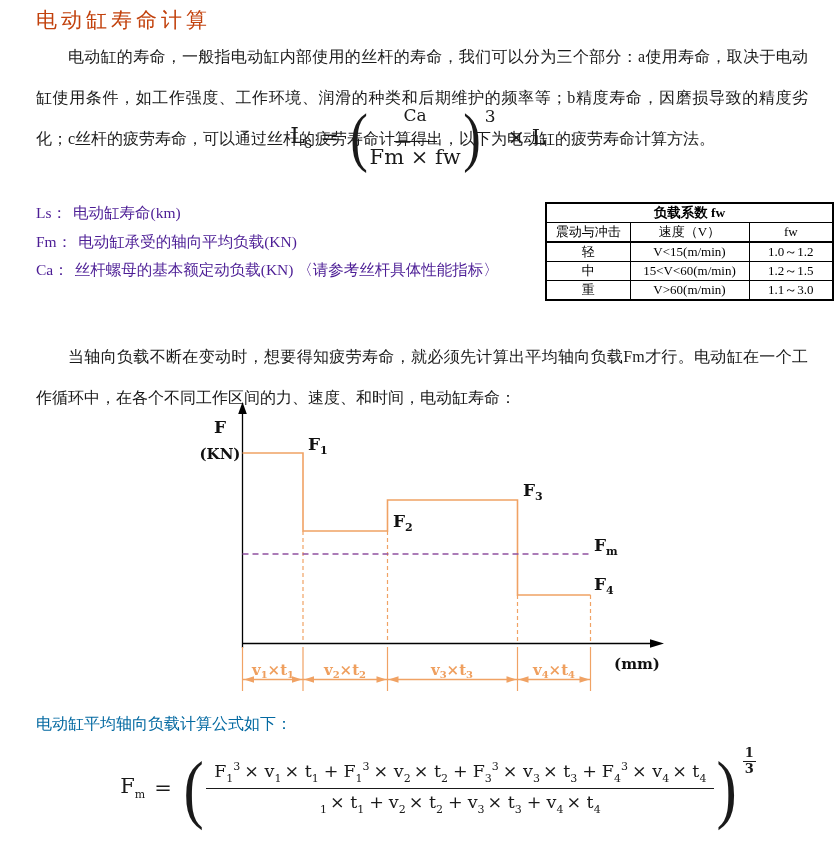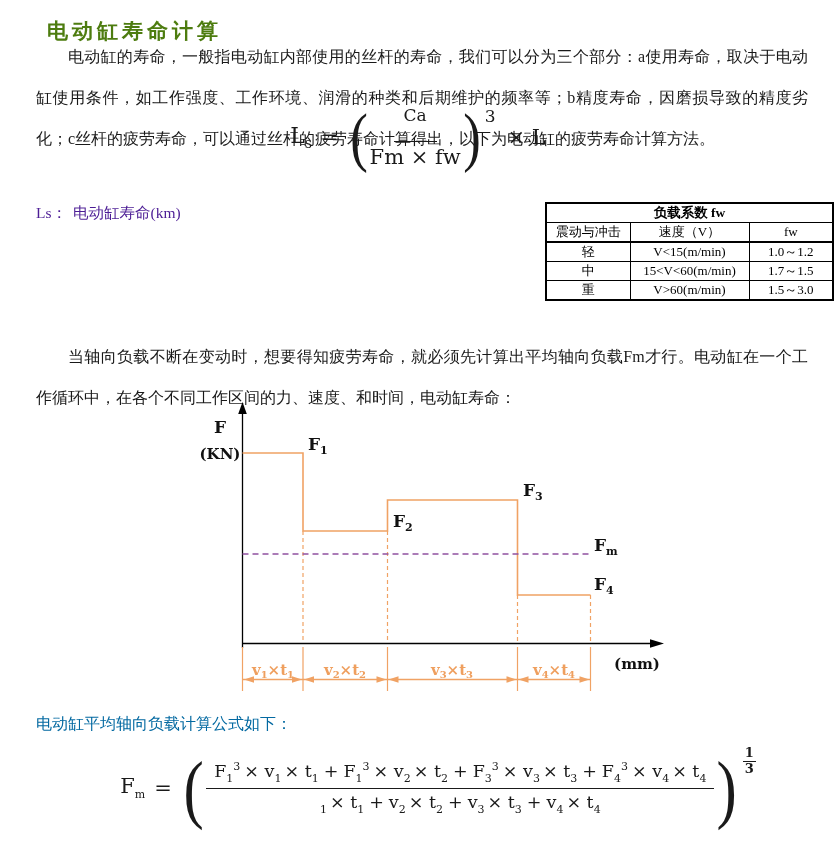--- a/index.html
+++ b/index.html
@@ -1,22 +1,22 @@
 <!DOCTYPE html>
 <html><head>
 <meta charset="utf-8">
 <style>
   *{box-sizing:border-box}
   html,body{margin:0;padding:0;background:#fff}
   body{width:836px;height:851px}
   .page{position:relative;width:836px;height:851px;overflow:hidden;background:#fff;
         font-family:"Liberation Serif","DejaVu Serif",serif;color:#161616}
 
-  .sec-title{position:absolute;left:36px;margin:11px;font-size:21px;font-weight:700;
-             letter-spacing:4px;color:#4d7c0f}
+  .sec-title{position:absolute;left:36px;margin:0;font-size:21px;font-weight:400;
+             letter-spacing:4px;color:#c2410c}
   #title-life{top:6px}
   #title-load{top:304px}
 
   .para{position:absolute;left:36px;width:772px;margin:0;font-size:16px;line-height:41px;
         text-indent:2em;text-align:justify;color:#191919}
   #para-life{top:36px}
   #para-load{top:336px}
 
   
   .formula{position:absolute;left:0;width:836px;display:flex;align-items:center;
@@ -96,20 +96,22 @@
       <span class="frac-num">Ca</span>
       <span class="frac-den">Fm × fw</span>
     </span>
     <span class="bigparen">)</span>
     <span class="f-exp">3</span>
     <span class="f-tail">× L</span>
   </div>
 
   <div class="defs">
     <div><span class="def-term">Ls：</span><span>电动缸寿命(km)</span></div>
+    <div><span class="def-term">Fm：</span><span>电动缸承受的轴向平均负载(KN)</span></div>
+    <div><span class="def-term">Ca：</span><span>丝杆螺母的基本额定动负载(KN) 〈请参考丝杆具体性能指标〉</span></div>
   </div>
 
   <table class="fw-table">
     <colgroup>
         <col class="c1">
         <col class="c2">
         <col class="c3">
       </colgroup>
     <tbody>
     <tr class="t-title">
@@ -121,26 +123,26 @@
       <td>fw</td>
     </tr>
     <tr>
       <td>轻</td>
       <td>V&lt;15(m/min)</td>
       <td>1.0～1.2</td>
     </tr>
     <tr>
       <td>中</td>
       <td>15&lt;V&lt;60(m/min)</td>
-      <td>1.7～1.5</td>
+      <td>1.2～1.5</td>
     </tr>
     <tr>
       <td>重</td>
       <td>V&gt;60(m/min)</td>
-      <td>1.5～3.0</td>
+      <td>1.1～3.0</td>
     </tr>
     </tbody>
   </table>
 
 
   <p class="para" id="para-load">当轴向负载不断在变动时，想要得知疲劳寿命，就必须先计算出平均轴向负载Fm才行。电动缸在一个工作循环中，在各个不同工作区间的力、速度、和时间，电动缸寿命：</p>
 
   <div class="chart-wrap">
     <svg width="520" height="306" viewBox="170 396 520 306" xmlns="http://www.w3.org/2000/svg">
 

